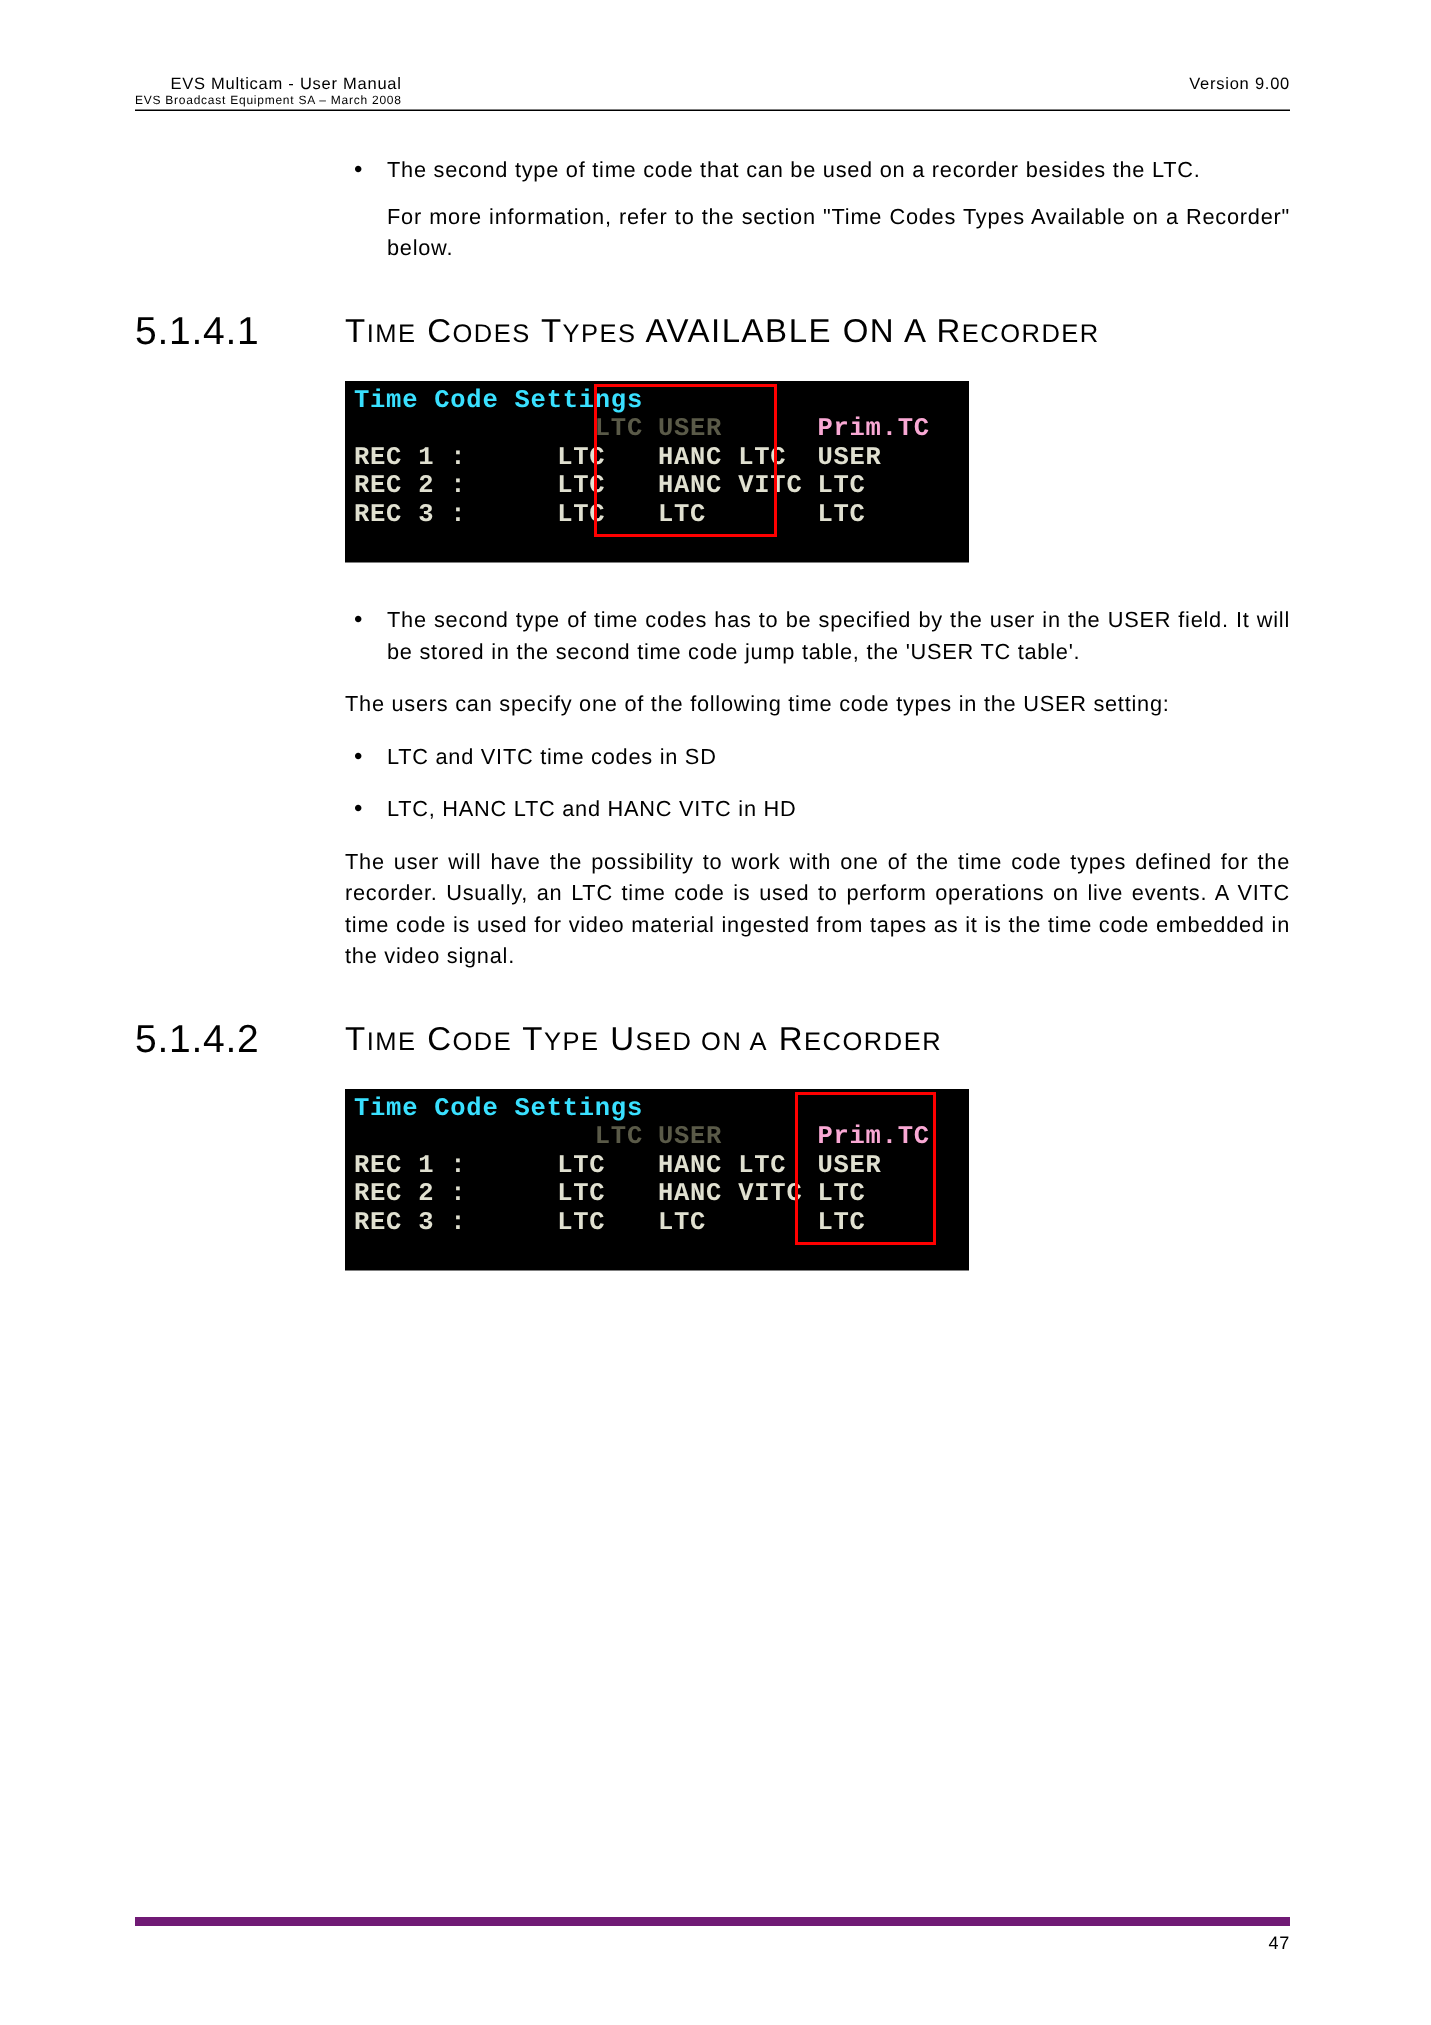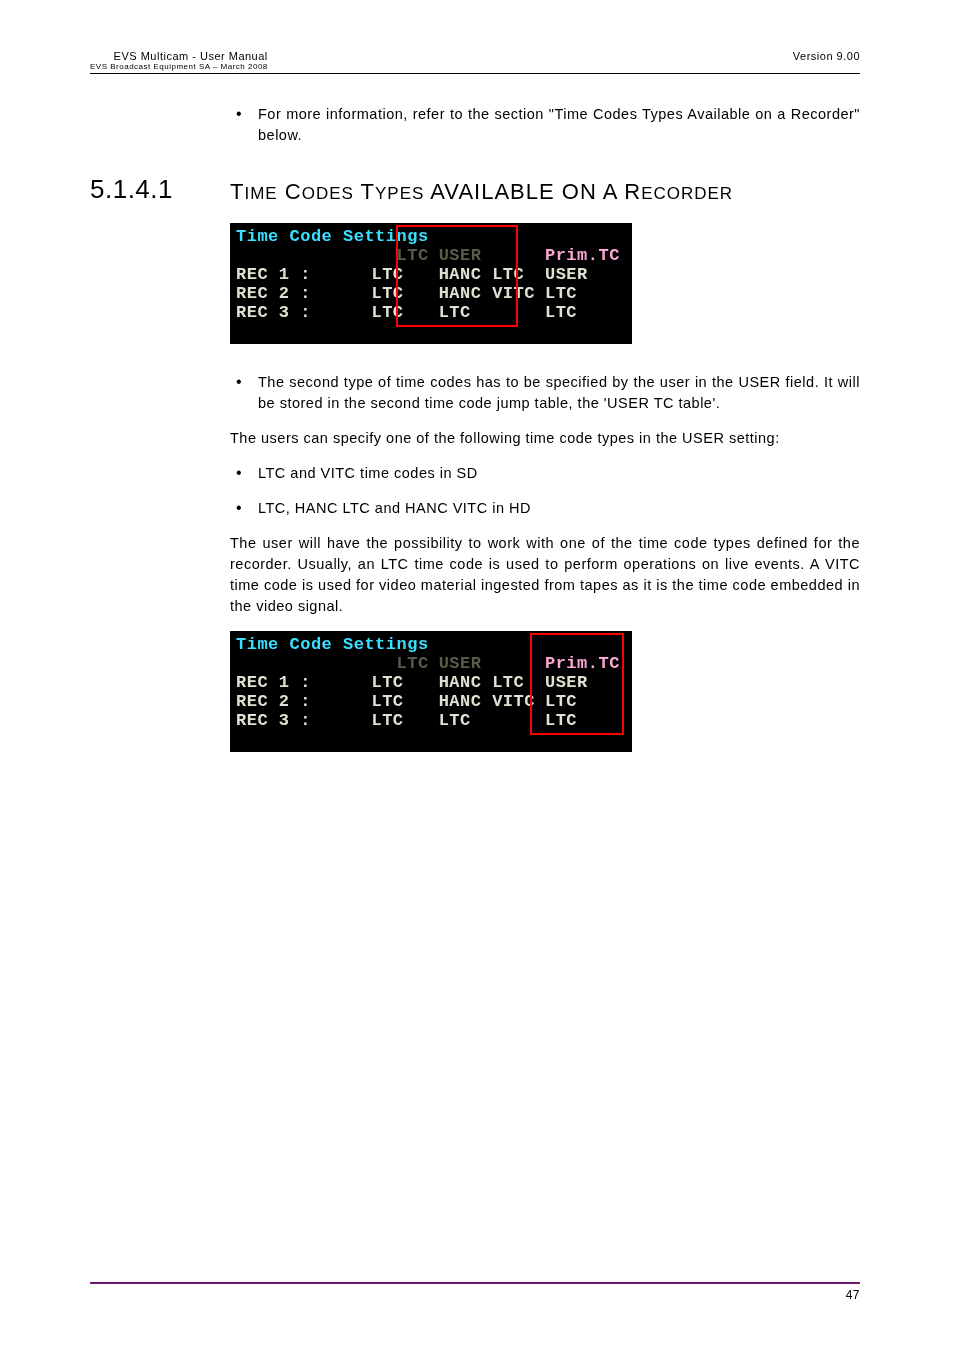--- a/index.html
+++ b/index.html
@@ -44,21 +44,21 @@
     content: "•";
     position: absolute;
     left: 6px;
     top: 0;
     font-size: 16px;
     line-height: 1.3;
   }
   .subpara { margin-top: 10px; }
   .h-row {
     display: flex;
-    align-items: flex-end;
+    align-items: center;
     margin-top: 28px;
     margin-bottom: 18px;
   }
   .h-num {
     width: 140px;
     font-size: 26px;
     color: #000;
   }
   .h-title {
     font-size: 22px;
@@ -66,21 +66,21 @@
   }
   
   .term-wrap {
     margin-left: 140px;
     margin-top: 0;
     margin-bottom: 24px;
   }
   .term {
     background: #000;
     display: inline-block;
-    padding: 4px 6px 22px 6px;
+    padding: 4px 20px 22px 6px;
     position: relative;
   }
   .term table { border-collapse: collapse; }
   .term td {
     font-family: "Courier New", monospace;
     font-size: 17px;
     font-weight: bold;
     color: #e0e0d0;
     padding: 0 10px 0 0;
     white-space: pre;
@@ -92,21 +92,21 @@
   .term-box-mid {
     position: absolute;
     border: 2px solid #ff0000;
     pointer-events: none;
   }
   .ftr {
     position: absolute;
     bottom: 48px;
     left: 90px;
     width: 770px;
-    border-top: 2px solid #701a75;
+    border-top: 6px solid #701a75;
     font-size: 12px;
     text-align: right;
     padding-top: 4px;
   }
 </style>
 </head>
 <body>
 
 <div class="page">
 
@@ -114,20 +114,21 @@
     <div class="left">
       <div class="line1">EVS Multicam - User Manual</div>
       <div class="line2">EVS Broadcast Equipment SA – March 2008</div>
     </div>
     <div class="right">Version 9.00</div>
   </div>
 
   <div class="content">
     <ul class="bul">
       <li>
+        <div>The second type of time code that can be used on a recorder besides the LTC.</div>
         <div class="subpara">For more information, refer to the section "Time Codes Types Available on a Recorder" below.</div>
       </li>
     </ul>
   </div>
 
   <div class="h-row">
     <div class="h-num">5.1.4.1</div>
     <div class="h-title">
       <span>T<span style="font-size:17px">IME</span> C<span style="font-size:17px">ODES</span> T<span style="font-size:17px">YPES</span> A<span style="font-size:22px">VAILABLE ON A</span> R<span style="font-size:17px">ECORDER</span></span>
     </div>
@@ -177,20 +178,26 @@
       <li>The second type of time codes has to be specified by the user in the USER field. It will be stored in the second time code jump table, the 'USER TC table'.</li>
     </ul>
     <p>The users can specify one of the following time code types in the USER setting:</p>
     <ul class="bul">
       <li>LTC and VITC time codes in SD</li>
       <li>LTC, HANC LTC and HANC VITC in HD</li>
     </ul>
     <p>The user will have the possibility to work with one of the time code types defined for the recorder. Usually, an LTC time code is used to perform operations on live events. A VITC time code is used for video material ingested from tapes as it is the time code embedded in the video signal.</p>
   </div>
 
+  <div class="h-row">
+    <div class="h-num">5.1.4.2</div>
+    <div class="h-title">
+      <span>T<span style="font-size:17px">IME</span> C<span style="font-size:17px">ODE</span> T<span style="font-size:17px">YPE</span> U<span style="font-size:17px">SED ON A</span> R<span style="font-size:17px">ECORDER</span></span>
+    </div>
+  </div>
 
   <div class="term-wrap">
     <div class="term" style="width:390px;">
       <div class="term-box-mid" style="left:300px; top:2px; width:90px; height:98px;"></div>
       <table>
         <tbody>
             <tr>
           <td class="header-cyan" colspan="2">Time Code Settings</td>
           <td></td>
               <td></td>

